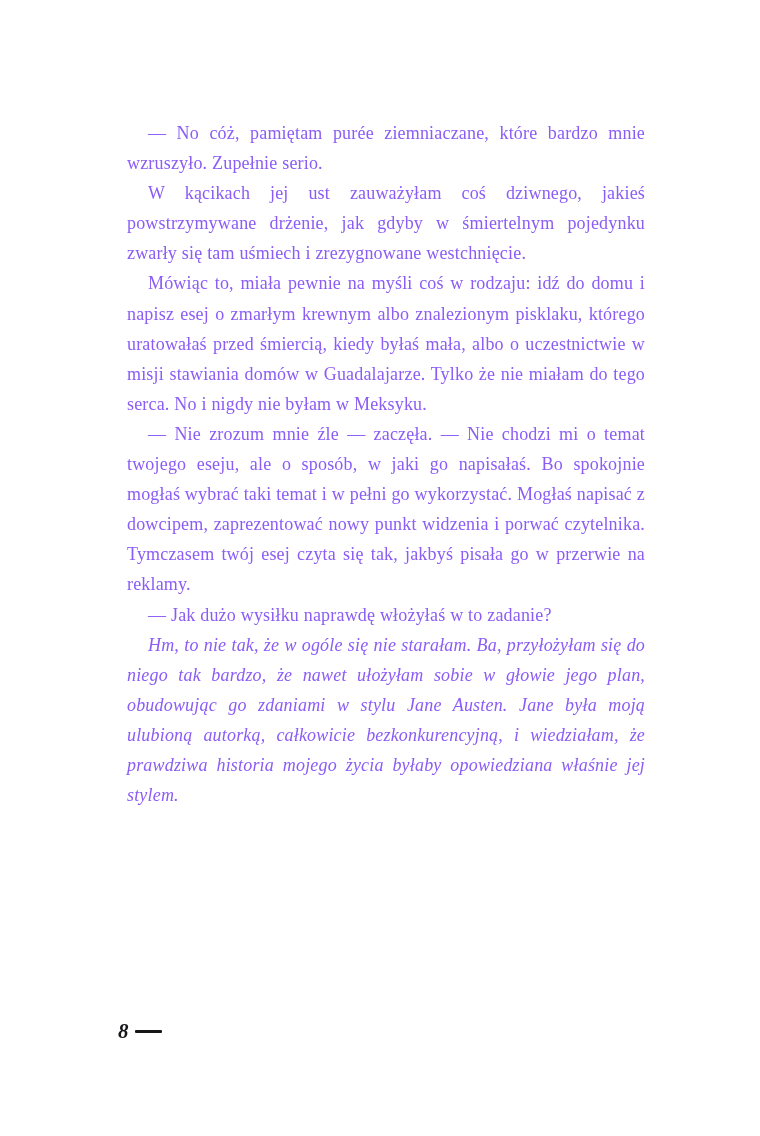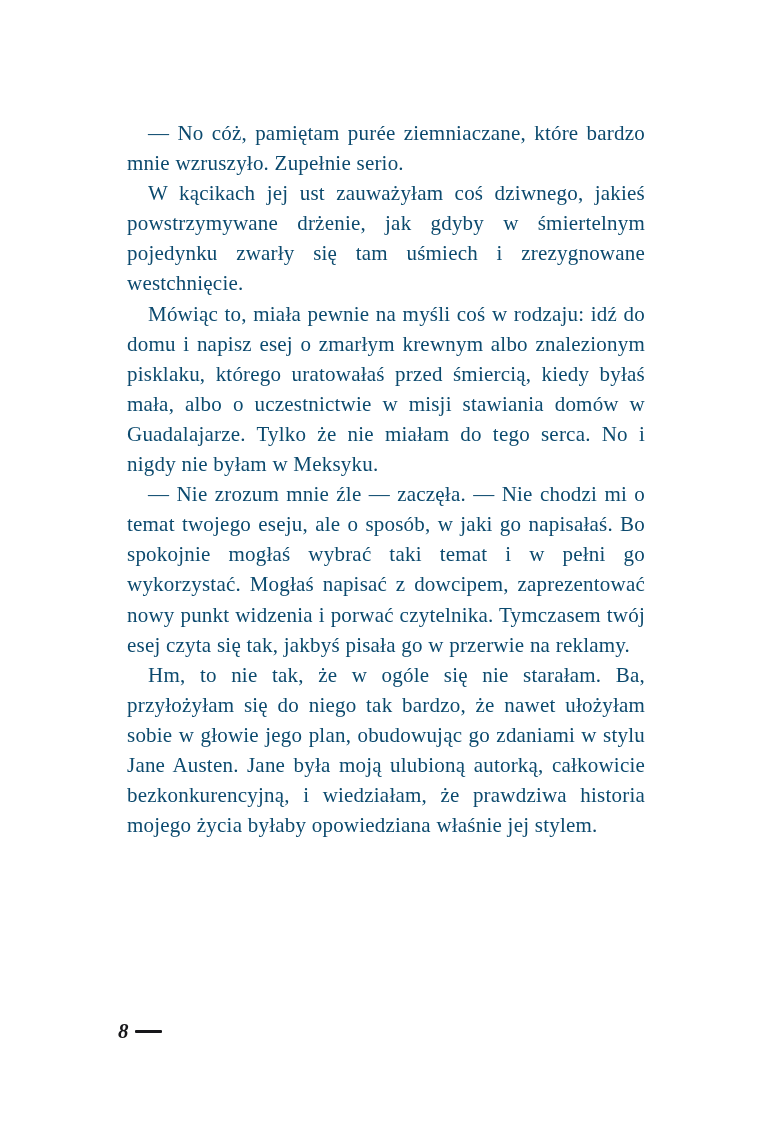--- a/index.html
+++ b/index.html
@@ -30,30 +30,30 @@
     left: 127px;
     top: 118px;
     width: 518px;
   }
 
   .para {
     margin: 0;
     text-indent: 21px;
     text-align: justify;
     text-justify: inter-word;
-    font-size: 21px;
+    font-size: 18px;
     line-height: 30.1px;
-    color: #0c4a6e;
+    color: #8b5cf6;
     letter-spacing: 0.01em;
     word-spacing: 0.005em;
     hyphens: manual;
   }
 
   
-  .para:last-child { margin-bottom: 14px; }
+  .para:last-child { margin-bottom: 14px; font-style: italic; }
 
   
   .folio {
     position: absolute;
     left: 118px;
     top: 1021px;
     display: flex;
     align-items: center;
     gap: 6px;
   }
@@ -76,20 +76,21 @@
 </head>
 <body>
 
 <div class="page">
 
   <div class="textblock">
     <p class="para">— No cóż, pamiętam purée ziemniaczane, które bardzo mnie wzruszyło. Zupełnie serio.</p>
     <p class="para">W kącikach jej ust zauważyłam coś dziwnego, jakieś powstrzymywane drżenie, jak gdyby w śmiertelnym pojedynku zwarły się tam uśmiech i zrezygnowane westchnięcie.</p>
     <p class="para">Mówiąc to, miała pewnie na myśli coś w rodzaju: idź do domu i napisz esej o zmarłym krewnym albo znalezionym pisklaku, którego uratowałaś przed śmiercią, kiedy byłaś mała, albo o uczestnictwie w misji stawiania domów w Guadalajarze. Tylko że nie miałam do tego serca. No i nigdy nie byłam w Meksyku.</p>
     <p class="para">— Nie zrozum mnie źle — zaczęła. — Nie chodzi mi o temat twojego eseju, ale o sposób, w jaki go napisałaś. Bo spokojnie mogłaś wybrać taki temat i w pełni go wykorzystać. Mogłaś napisać z dowcipem, zaprezentować nowy punkt widzenia i porwać czytelnika. Tymczasem twój esej czyta się tak, jakbyś pisała go w przerwie na reklamy.</p>
+    <p class="para">— Jak dużo wysiłku naprawdę włożyłaś w to zadanie?</p>
     <p class="para">Hm, to nie tak, że w ogóle się nie starałam. Ba, przyłożyłam się do niego tak bardzo, że nawet ułożyłam sobie w głowie jego plan, obudowując go zdaniami w stylu Jane Austen. Jane była moją ulubioną autorką, całkowicie bezkonkurencyjną, i wiedziałam, że prawdziwa historia mojego życia byłaby opowiedziana właśnie jej stylem.</p>
   </div>
 
   <div class="folio">
     <span class="folio-number">8</span>
     <span class="folio-rule"></span>
   </div>
 
 </div>
 

